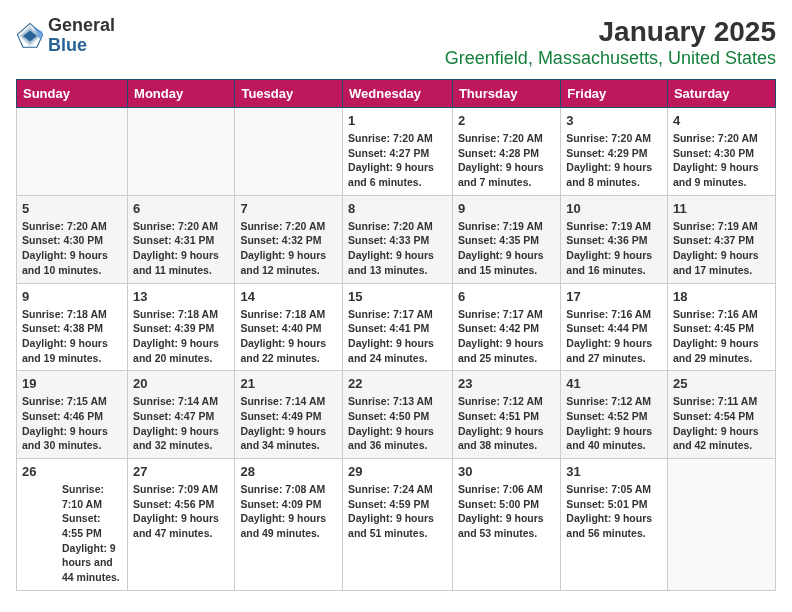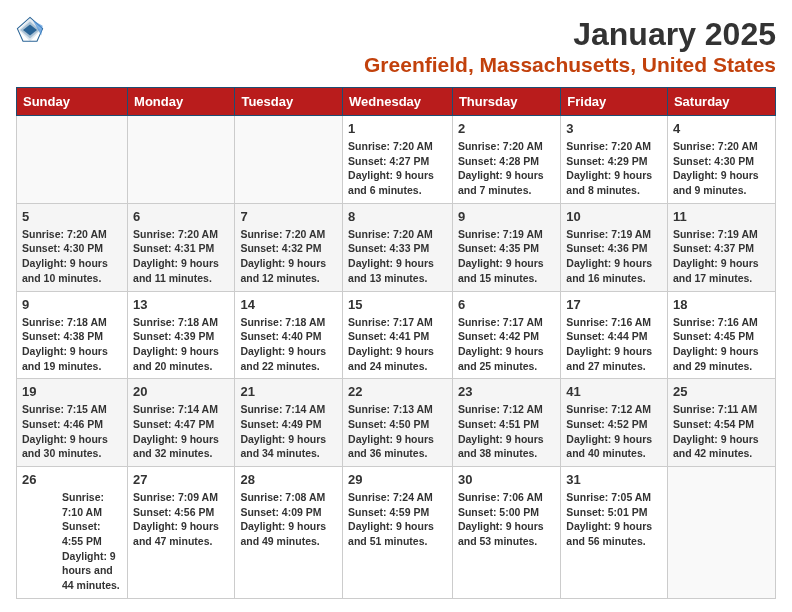--- a/index.html
+++ b/index.html
@@ -29,36 +29,35 @@
     .logo-text .general { color: #333; }
     .logo-text .blue { color: #2a6496; }
     .logo-icon {
       width: 28px;
       height: 28px;
     }
     .title-block {
       text-align: right;
     }
     .calendar-title {
-      font-size: 32px;
+      font-size: 28px;
       font-weight: bold;
       color: #333;
     }
     .calendar-subtitle {
-      font-size: 21px;
-      color: #c2410c;
-      font-weight: bold;
+      font-size: 18px;
+      color: #15803d;
     }
     .calendar {
       width: 100%;
       border-collapse: collapse;
       border: 1px solid #ccc;
     }
     .calendar th {
-      background-color: #b91c1c;
+      background-color: #be185d;
       color: #fff;
       text-align: left;
       padding: 6px 6px;
       font-size: 13px;
       border: 1px solid #1e4d72;
     }
     .calendar td {
       vertical-align: top;
       border: 1px solid #ccc;
       padding: 5px 5px;
@@ -92,20 +91,24 @@
 
 <div class="header">
   <div class="logo">
     <svg class="logo-icon" viewBox="0 0 40 40">
       <polygon points="20,4 36,20 20,36 4,20" fill="#2a6496" opacity="0.15"></polygon>
       <polygon points="20,2 38,18 30,36 10,36 2,18" fill="none" stroke="#2a6496" stroke-width="1.5"></polygon>
       <polygon points="20,8 34,20 20,32 6,20" fill="#2a6496" opacity="0.3"></polygon>
       <polygon points="20,12 30,20 20,28 10,20" fill="#2a6496"></polygon>
       <polygon points="24,6 38,14 36,28" fill="#4a90d9" opacity="0.7"></polygon>
     </svg>
+    <div class="logo-text">
+      <div><span class="general">General</span></div>
+      <div><span class="blue">Blue</span></div>
+    </div>
   </div>
   <div class="title-block">
     <div class="calendar-title">January 2025</div>
     <div class="calendar-subtitle">Greenfield, Massachusetts, United States</div>
   </div>
 </div>
 
 <table class="calendar">
   <thead>
     <tr>

